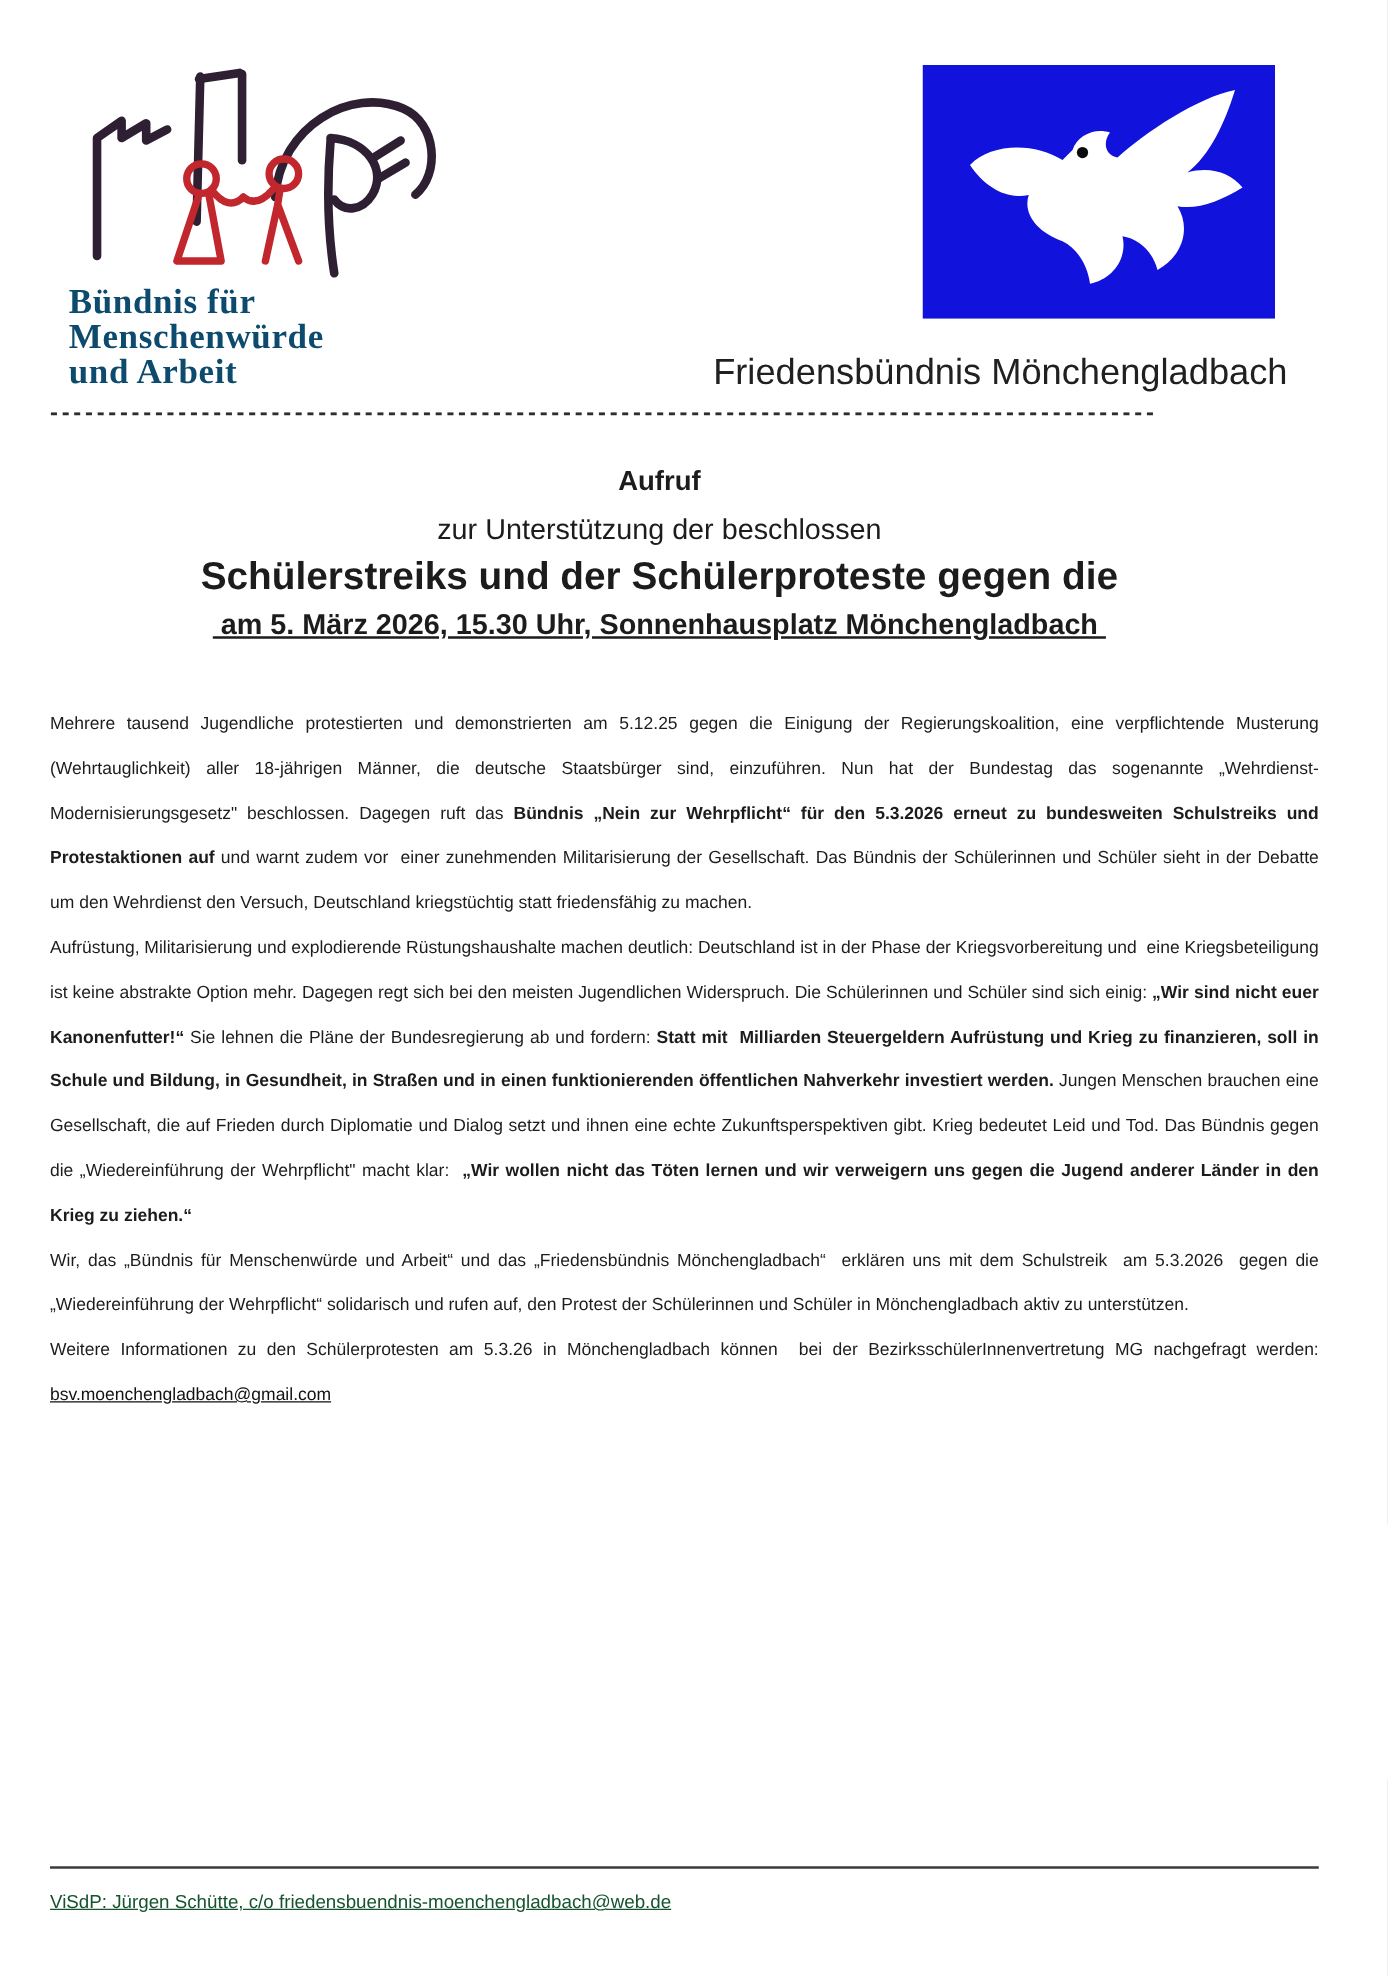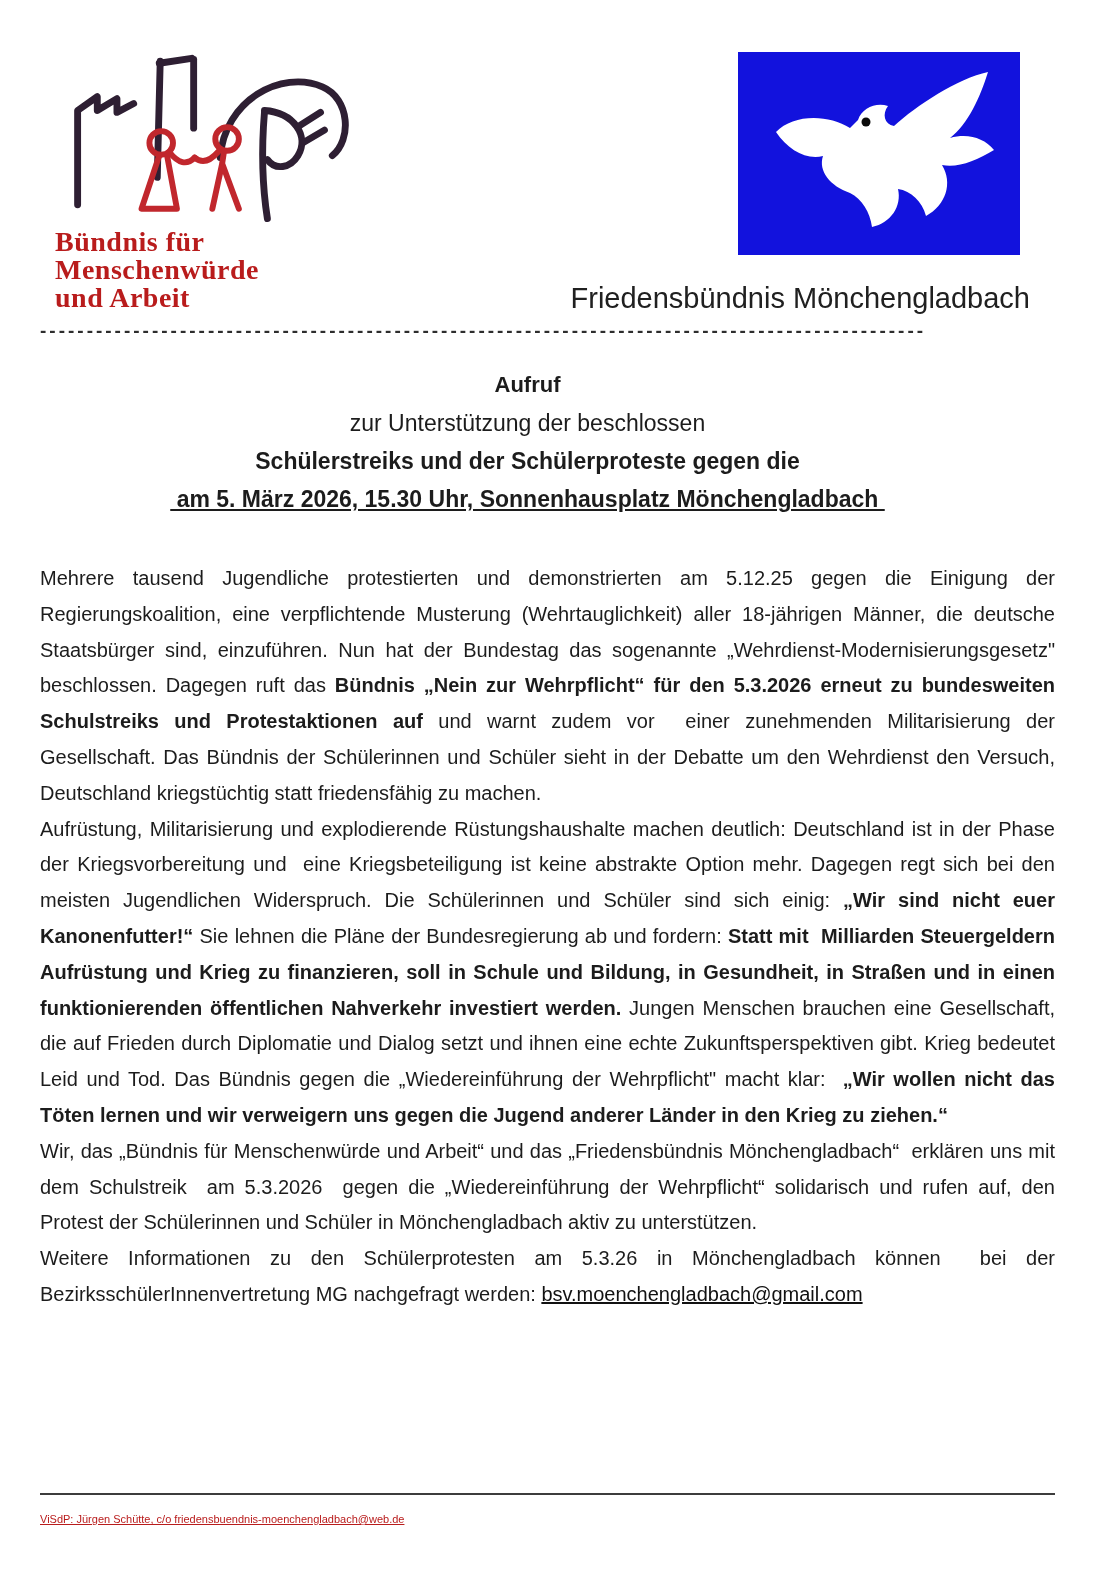--- a/index.html
+++ b/index.html
@@ -12,58 +12,58 @@
     color:#1c1c1c;
     overflow:hidden;
   }
   
   .logo-left{position:absolute;left:55px;top:48px;width:310px;}
   .logo-left svg{display:block;width:295px;height:178px;}
   .logo-wordmark{
     font-family:"Liberation Serif", serif;
     font-weight:bold;
     font-size:28px;line-height:28px;
-    color:#b91c1c;letter-spacing:.5px;
+    color:#0c4a6e;letter-spacing:.5px;
     margin-top:2px;
   }
   .logo-wordmark span{display:block;}
   .dove-box{position:absolute;left:738px;top:52px;width:282px;height:203px;}
   .dove-box svg{display:block;width:282px;height:203px;}
   .caption{
     position:absolute;right:80px;top:282px;
     font-size:29px;color:#202020;white-space:nowrap;
   }
   
   .dashes{
     position:absolute;left:40px;top:320px;width:1005px;height:26px;
     overflow:hidden;white-space:nowrap;
     font-size:19px;font-weight:bold;letter-spacing:3px;color:#2d2d2d;
   }
   
   .titles{position:absolute;left:40px;top:366px;width:975px;text-align:center;}
   .titles div{line-height:38px;margin:0;}
   .t-aufruf{font-size:22px;font-weight:bold;}
   .t-sub{font-size:23px;font-weight:normal;}
-  .t-bold{font-size:23px;font-weight:bold;}
+  .t-bold{font-size:31px;font-weight:bold;}
   .t-date{font-size:23px;font-weight:bold;text-decoration:underline;}
   
   .content{position:absolute;left:40px;top:561px;width:1015px;}
   .content p{
     margin:0;
-    font-size:20px;line-height:35.8px;
+    font-size:14px;line-height:35.8px;
     text-align:justify;
     white-space:pre-wrap;
   }
   .content .b{font-weight:bold;}
   .email-link{color:#111111;cursor:pointer;}
   
   .foot-rule{position:absolute;left:40px;top:1493px;width:1015px;border-top:2px solid #3c3c3c;}
   .visdp{
     position:absolute;left:40px;top:1513px;
-    font-size:11px;color:#b91c1c;text-decoration:underline;white-space:nowrap;
+    font-size:15px;color:#14532d;text-decoration:underline;white-space:nowrap;
   }
 </style>
 </head>
 <body>
 
 <div class="page">
 
   <div class="logo-left">
     <svg viewBox="0 0 300 178" aria-hidden="true">
       <g fill="none" stroke="#2e1f33" stroke-width="7" stroke-linecap="round" stroke-linejoin="round">

